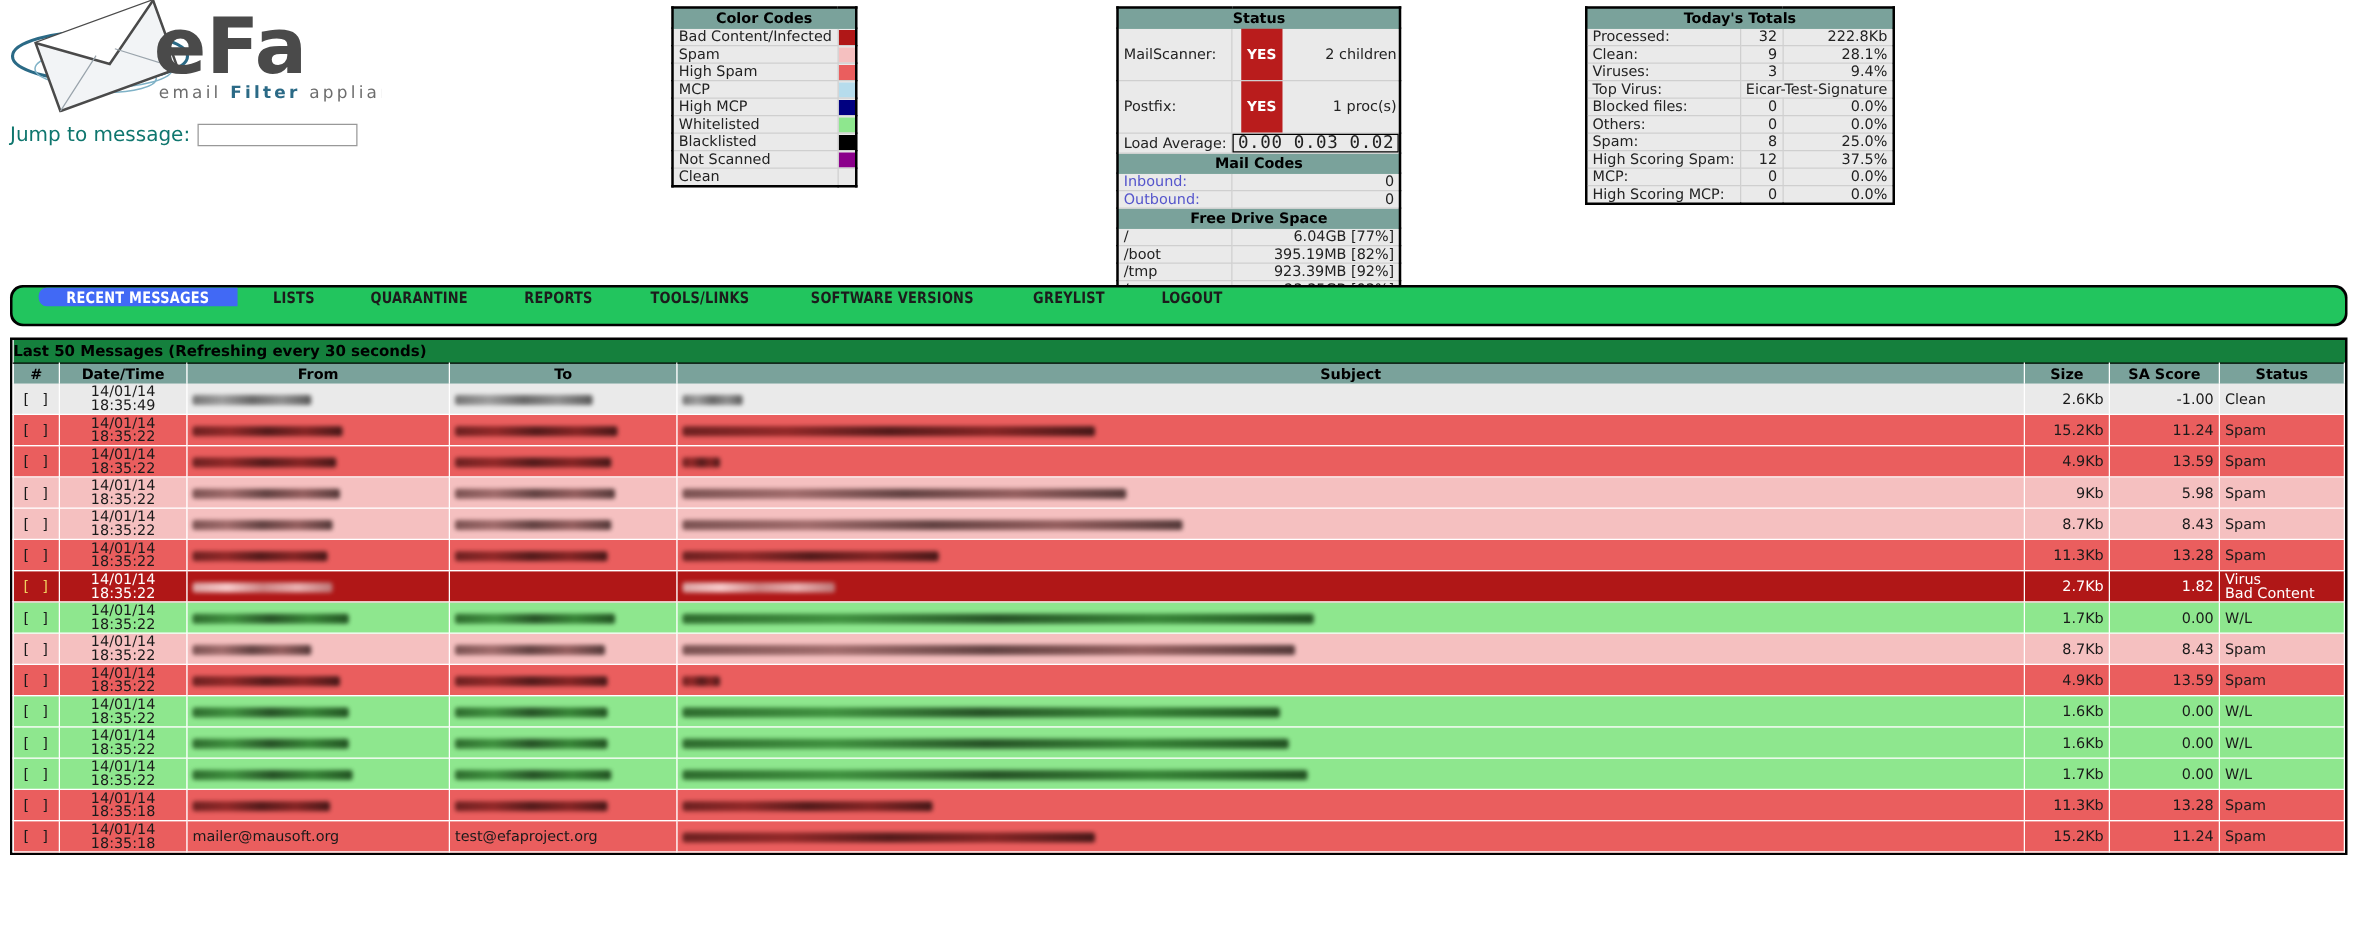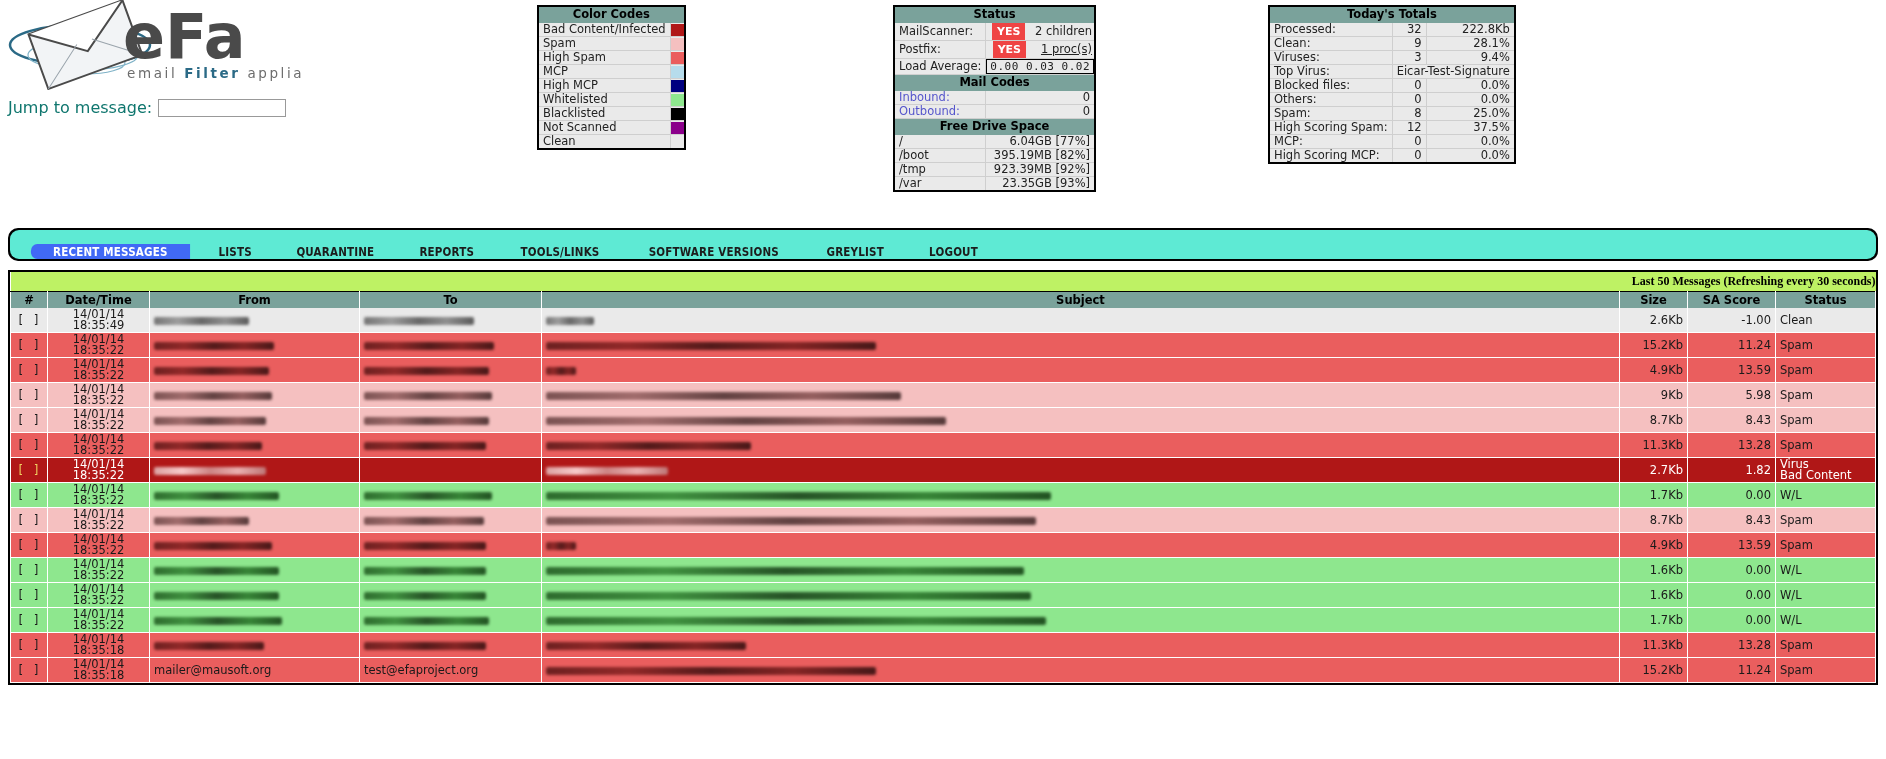--- a/index.html
+++ b/index.html
@@ -68,68 +68,68 @@
   
   #color-codes { left: 537px; top: 5px; width: 128px; }
   #color-codes td.label { text-align: left; white-space: nowrap; }
   #color-codes td.swatch { width: 13px; padding: 0; }
   .sw { display: block; width: 13px; height: 12px; }
 
   
   #status-panel { left: 893px; top: 5px; width: 170px; }
   #status-panel td { white-space: nowrap; }
   .yes-badge {
-    display: inline-block; background: #ef4444; color: #ffffff;
-    font-weight: bold; font-size: 11px; padding: 2px 5px; line-height: 13px;
+    display: inline-block; background: #b91c1c; color: #ffffff;
+    font-weight: bold; font-size: 11px; padding: 14px 5px; line-height: 13px;
   }
   .mono-load {
     display: inline-block; border: 1px solid #000; padding: 0 3px;
     font-family: "DejaVu Sans Mono", "Liberation Mono", monospace;
-    font-size: 11px; background: #eaeaea; letter-spacing: 0.5px;
+    font-size: 14px; background: #eaeaea; letter-spacing: 0.5px;
   }
   .link { color: #5555cc; margin-left: 39px; }
   .ralign { text-align: right; }
 
   
   #totals-panel { left: 1268px; top: 5px; width: 200px; }
   #totals-panel td { white-space: nowrap; }
 
   
   .nav-outer {
     position: absolute; left: 8px; top: 228px;
     width: 1870px; height: 33px;
     background: #000; border-radius: 10px;
     padding: 2px;
   }
   .nav-inner {
     width: 100%; height: 100%;
-    background: #5eead4; border-radius: 9px;
-    display: flex; align-items: flex-end; overflow: hidden;
+    background: #22c55e; border-radius: 9px;
+    display: flex; align-items: flex-start; overflow: hidden;
   }
   .nav-tab {
     display: flex; align-items: center; justify-content: center;
     font-size: 12.5px; font-weight: bold; letter-spacing: 0.2px;
     color: #1c1c1c; padding: 0 20px; white-space: nowrap;
     cursor: pointer; font-stretch: condensed;
     transform: scaleX(0.92); transform-origin: center;
   }
   .nav-tab.active {
     background: #4169f5; color: #ffffff; border-radius: 7px 0 0 7px;
     padding: 0 24px; margin-left: 14px;
   }
 
   
   .msg-wrap {
     position: absolute; left: 8px; top: 270px;
     width: 1870px; border: 2px solid #000; background: #fff;
   }
   table.msgs { width: 100%; border-collapse: collapse; font-size: 11.5px; }
   table.msgs .title-row th {
-    background: #bef264; color: #000; font-weight: bold;
-    font-size: 12px; text-align: right; padding: 2px 0; border: none; font-family: Liberation Serif, serif;
+    background: #15803d; color: #000; font-weight: bold;
+    font-size: 12px; text-align: left; padding: 2px 0; border: none;
   }
   table.msgs .col-row th {
     background: #7aa29b; color: #000; font-weight: bold;
     text-align: center; padding: 1px 2px;
     border-left: 1px solid #ffffff; border-right: 1px solid #ffffff;
     border-top: 1px solid #000;
   }
   table.msgs td {
     border-left: 1px solid #ffffff; border-right: 1px solid #ffffff;
     border-bottom: 1px solid #ffffff;
@@ -282,21 +282,21 @@
               </table>
           </td>
         </tr>
         <tr>
           <td>Postfix:</td>
           <td style="padding:0 2px;">
             <table style="width:100%;border-collapse:collapse;">
                 <tbody>
                   <tr>
               <td style="border:none;padding:0;text-align:center;width:42px;"><span class="yes-badge">YES</span></td>
-              <td style="border:none;padding:0 0 0 6px;text-align:right;text-decoration:underline;">1 proc(s)</td>
+              <td style="border:none;padding:0 0 0 6px;text-align:right;">1 proc(s)</td>
             </tr>
                 </tbody>
               </table>
           </td>
         </tr>
         <tr>
           <td>Load Average:</td>
           <td style="padding:0;"><span class="mono-load">0.00  0.03  0.02</span></td>
         </tr>
 

